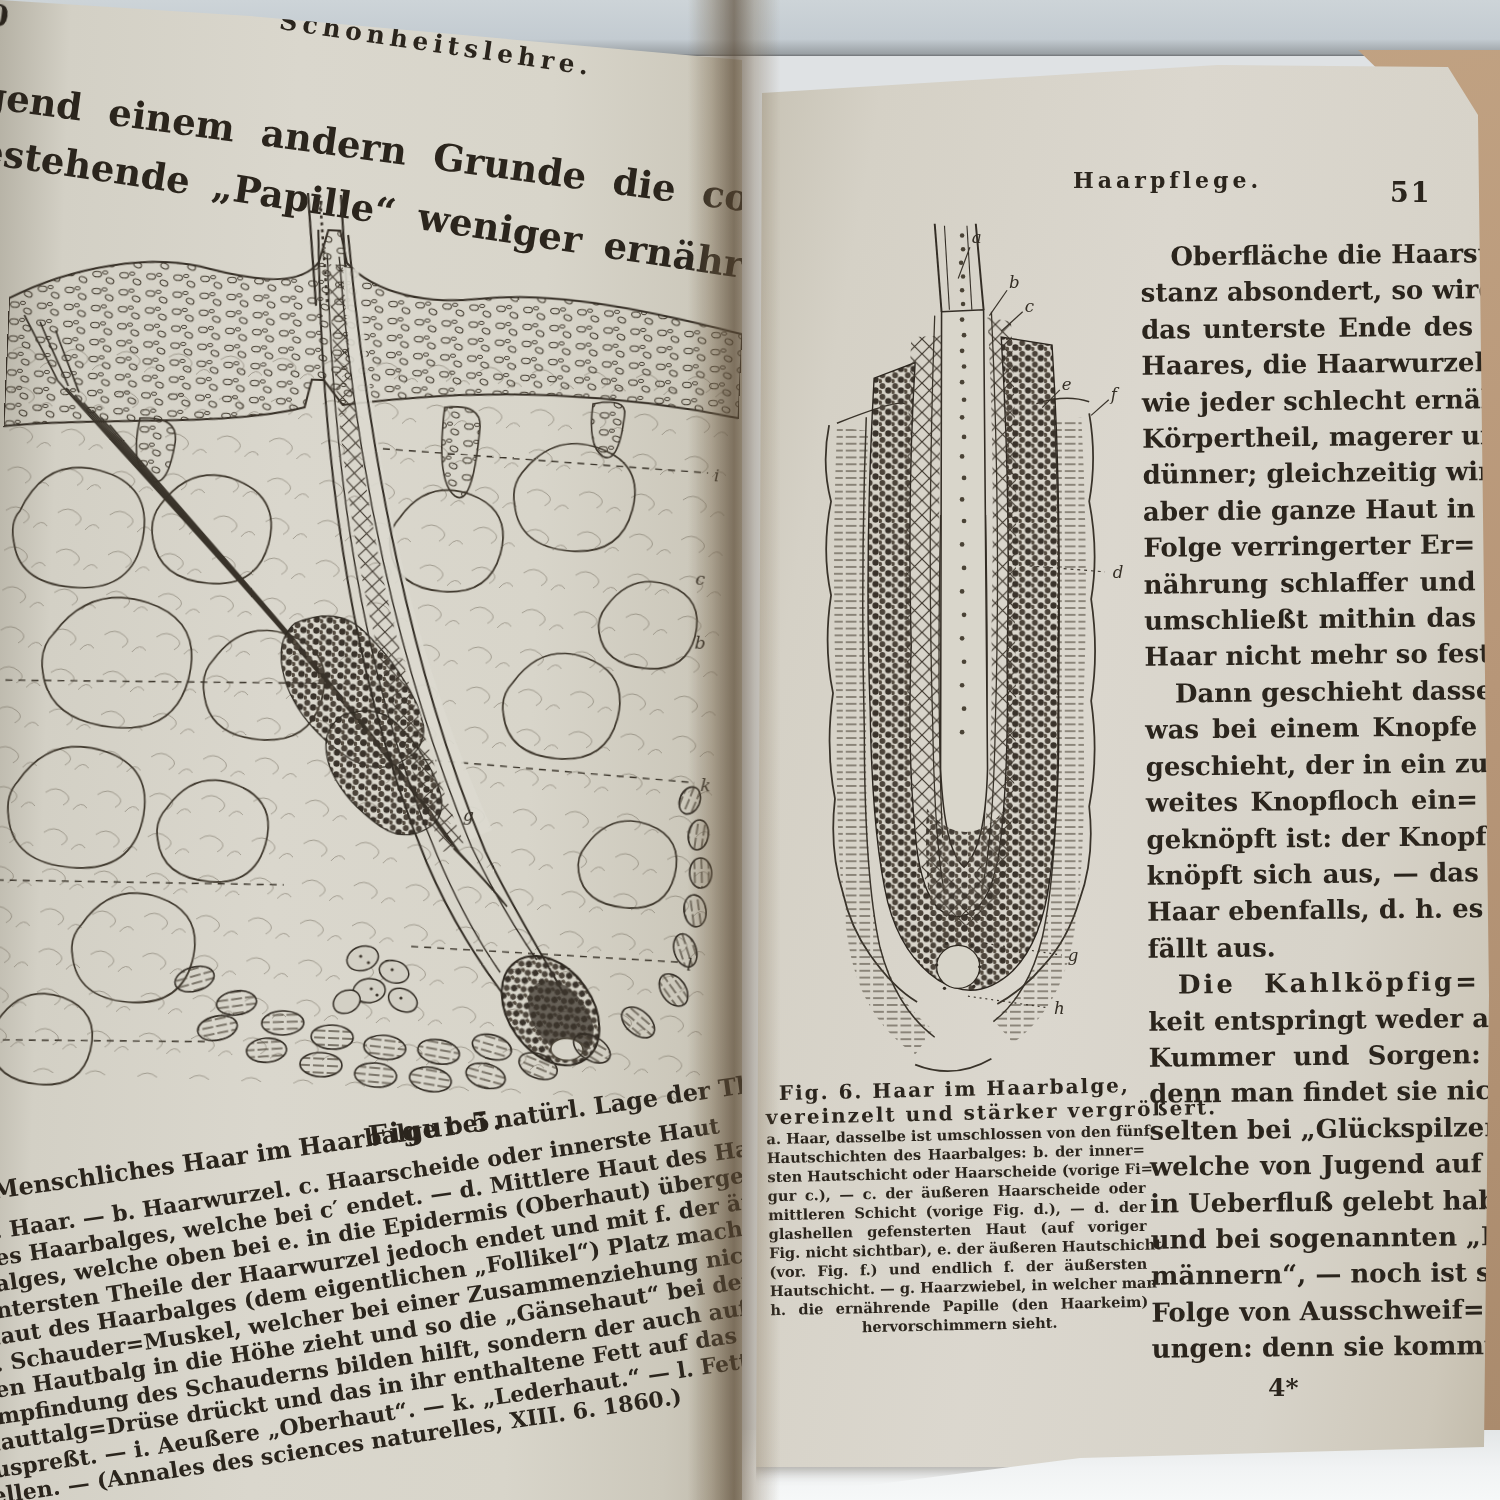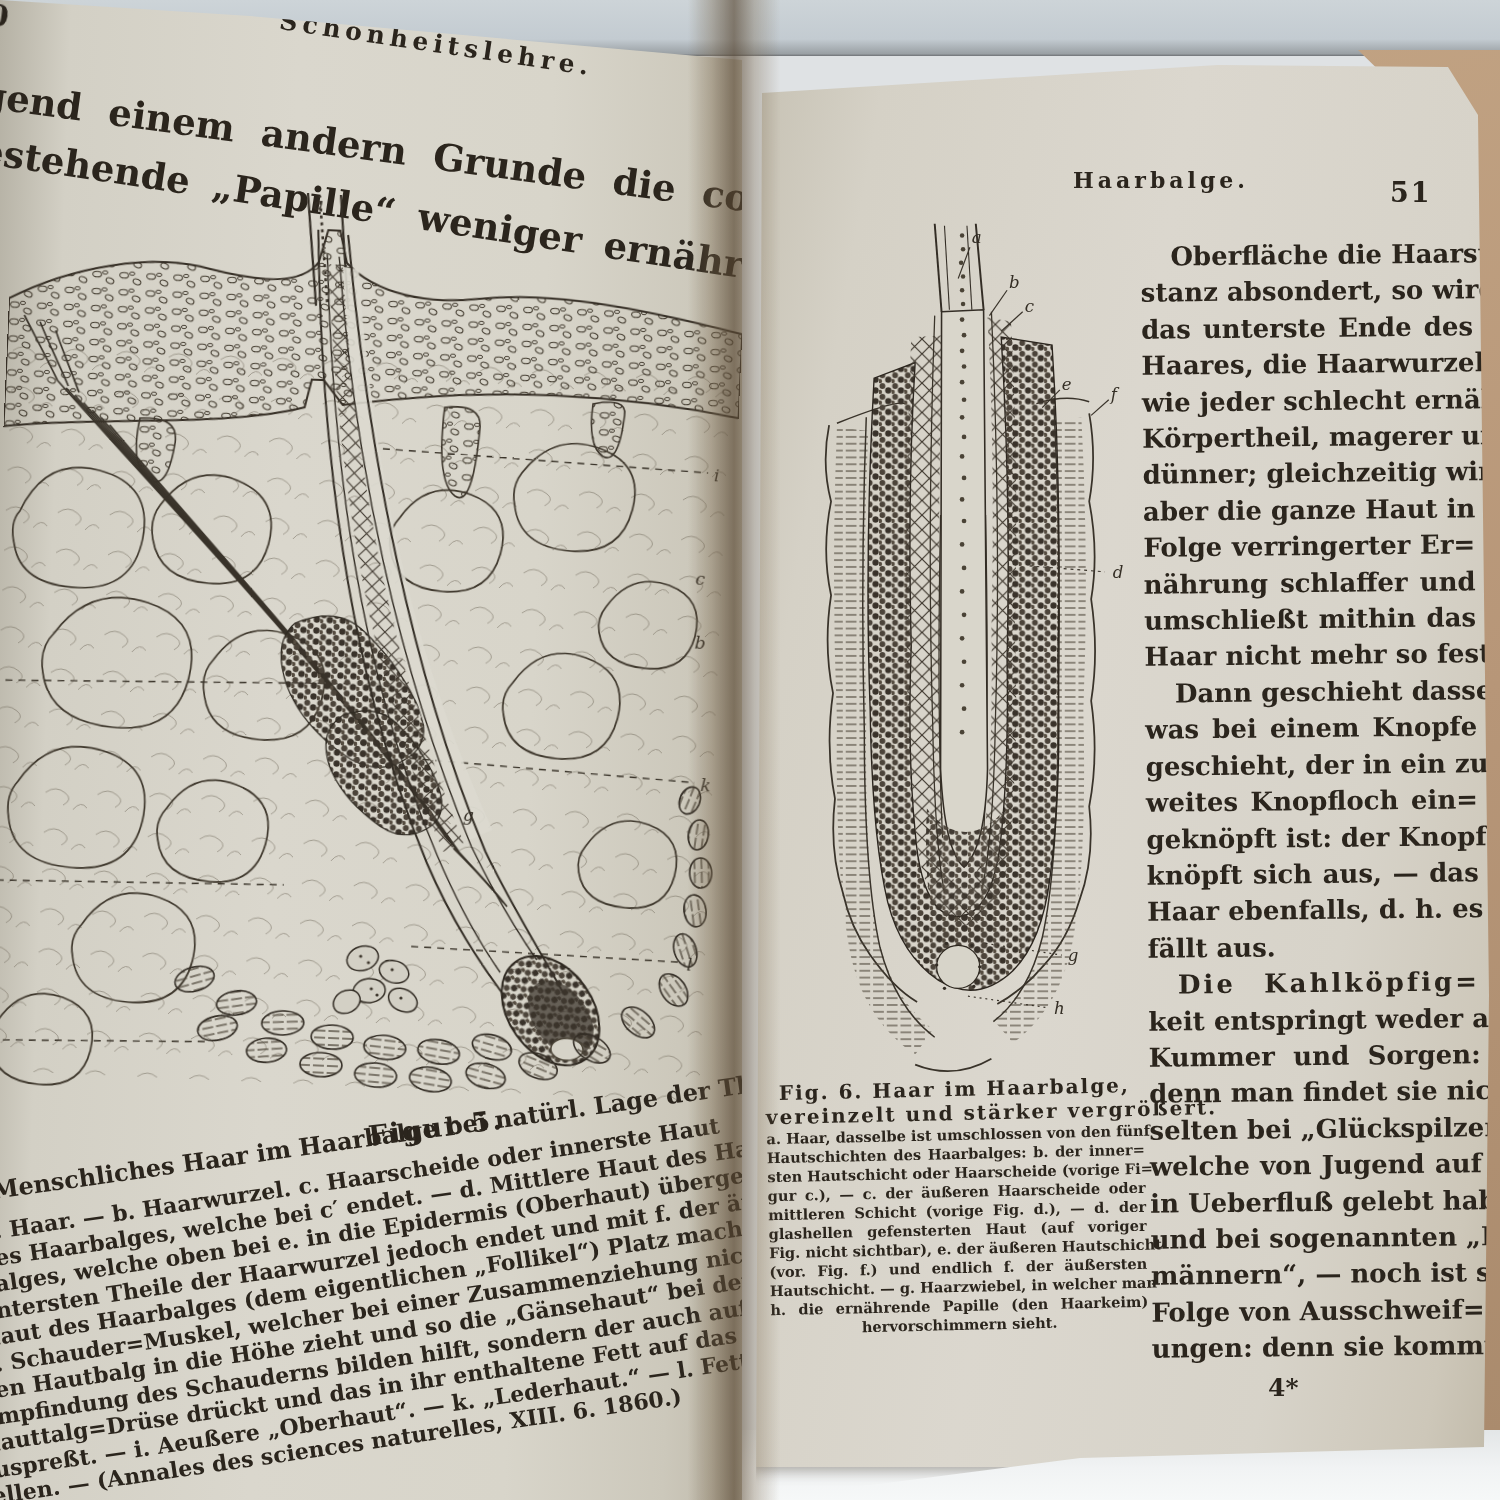--- a/index.html
+++ b/index.html
@@ -225,21 +225,21 @@
       <div>g. Schauder=Muskel, welcher bei einer Zusammenziehung nicht nur</div>
       <div>den Hautbalg in die Höhe zieht und so die „Gänsehaut“ bei der</div>
       <div>Empfindung des Schauderns bilden hilft, sondern der auch auf die</div>
       <div>Hauttalg=Drüse drückt und das in ihr enthaltene Fett auf das Haar</div>
       <div>auspreßt. — i. Aeußere „Oberhaut“. — k. „Lederhaut.“ — l. Fett=</div>
       <div>zellen. — (Annales des sciences naturelles, XIII. 6. 1860.)</div>
     </div>
   </div>
 
   <div id="right-page" class="page">
-    <div class="fr rp-header">Haarbalge.</div>
+    <div class="fr rp-header">Haarpflege.</div>
     <div class="fr rp-pageno">51</div>
 
     <svg style="position:absolute;left:42px;top:157px;" width="352" height="880" viewBox="0 0 360 880">
 
       <g stroke="#39332a" stroke-width="1.8" fill="none">
         <path d="M40,208 q-8,40 2,78 q-10,50 0,96 q-8,52 2,100 q-8,56 2,108 q-6,52 8,96 q8,36 28,64 q24,34 48,48"></path>
         <path d="M306,196 q8,46 0,90 q10,52 2,100 q8,54 0,104 q8,56 -2,108 q6,52 -10,96 q-12,40 -36,66 q-22,26 -48,40"></path>
         <path d="M128,862 q40,16 78,-6"></path>
       </g>
 

